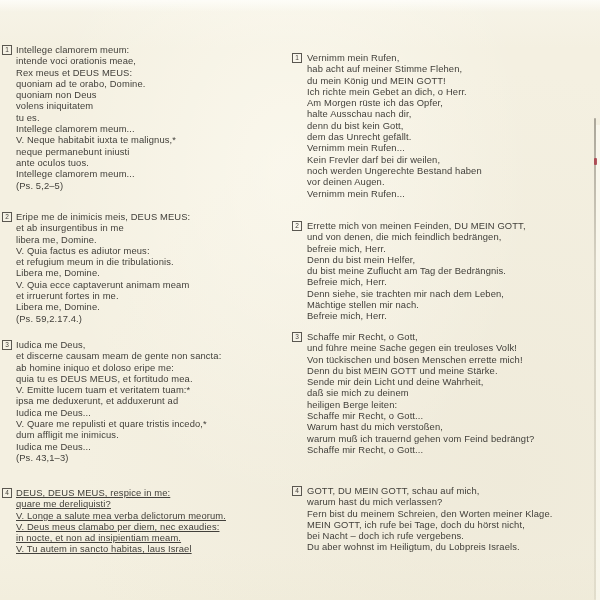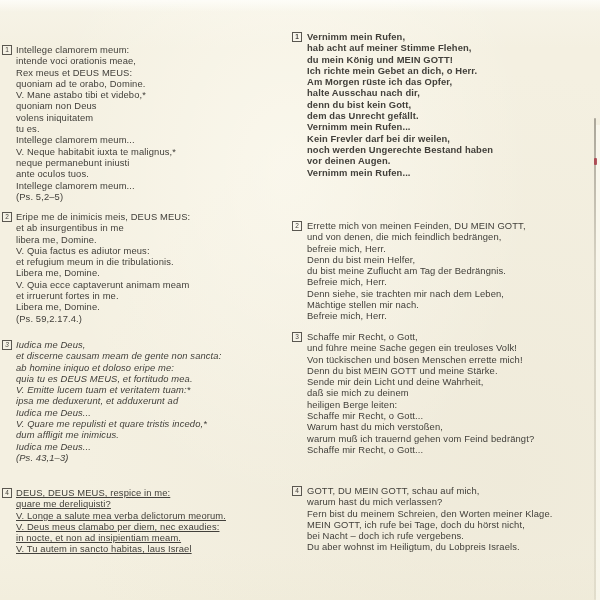--- a/index.html
+++ b/index.html
@@ -59,21 +59,20 @@
 <div class="top-shade"></div>
 
 <div class="col col-latin">
     <div class="section" style="top: 44px;">
     <span class="num">1</span>
     <div class="lines">
         <div class="line">Intellege clamorem meum:</div>
         <div class="line">intende voci orationis meae,</div>
         <div class="line">Rex meus et DEUS MEUS:</div>
         <div class="line">quoniam ad te orabo, Domine.</div>
-        <div class="line">V. Mane astabo tibi et videbo,*</div>
         <div class="line">quoniam non Deus</div>
         <div class="line">volens iniquitatem</div>
         <div class="line">tu es.</div>
         <div class="line">Intellege clamorem meum...</div>
         <div class="line">V. Neque habitabit iuxta te malignus,*</div>
         <div class="line">neque permanebunt iniusti</div>
         <div class="line">ante oculos tuos.</div>
         <div class="line">Intellege clamorem meum...</div>
         <div class="line ref">(Ps. 5,2–5)</div>
       </div>
@@ -86,21 +85,21 @@
         <div class="line">libera me, Domine.</div>
         <div class="line">V. Quia factus es adiutor meus:</div>
         <div class="line">et refugium meum in die tribulationis.</div>
         <div class="line">Libera me, Domine.</div>
         <div class="line">V. Quia ecce captaverunt animam meam</div>
         <div class="line">et irruerunt fortes in me.</div>
         <div class="line">Libera me, Domine.</div>
         <div class="line ref">(Ps. 59,2.17.4.)</div>
       </div>
   </div>
-    <div class="section" style="top: 339px; font-style: italic;">
+    <div class="section" style="top: 339px;">
     <span class="num">3</span>
     <div class="lines">
         <div class="line">Iudica me Deus,</div>
         <div class="line">et discerne causam meam de gente non sancta:</div>
         <div class="line">ab homine iniquo et doloso eripe me:</div>
         <div class="line">quia tu es DEUS MEUS, et fortitudo mea.</div>
         <div class="line">V. Emitte lucem tuam et veritatem tuam:*</div>
         <div class="line">ipsa me deduxerunt, et adduxerunt ad</div>
         <div class="line">Iudica me Deus...</div>
         <div class="line">V. Quare me repulisti et quare tristis incedo,*</div>
@@ -115,21 +114,21 @@
         <div class="line">DEUS, DEUS MEUS, respice in me:</div>
         <div class="line">quare me dereliquisti?</div>
         <div class="line">V. Longe a salute mea verba delictorum meorum.</div>
         <div class="line">V. Deus meus clamabo per diem, nec exaudies:</div>
         <div class="line">in nocte, et non ad insipientiam meam.</div>
         <div class="line">V. Tu autem in sancto habitas, laus Israel</div>
       </div>
   </div>
   </div>
 <div class="col col-german">
-    <div class="section" style="top: 31px; font-weight: bold;">
+    <div class="section" style="top: 52px;">
     <span class="num">1</span>
     <div class="lines">
         <div class="line">Vernimm mein Rufen,</div>
         <div class="line">hab acht auf meiner Stimme Flehen,</div>
         <div class="line">du mein König und MEIN GOTT!</div>
         <div class="line">Ich richte mein Gebet an dich, o Herr.</div>
         <div class="line">Am Morgen rüste ich das Opfer,</div>
         <div class="line">halte Ausschau nach dir,</div>
         <div class="line">denn du bist kein Gott,</div>
         <div class="line">dem das Unrecht gefällt.</div>

